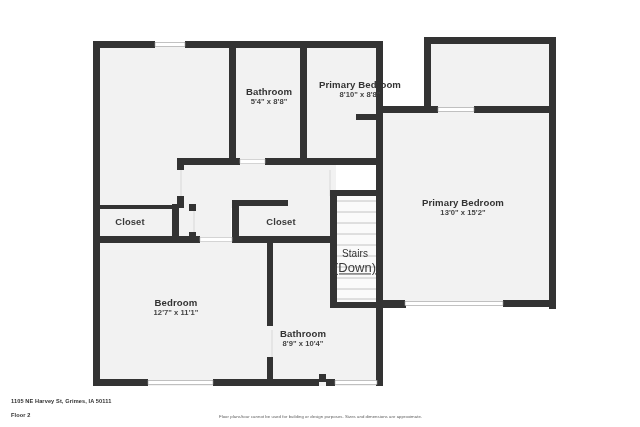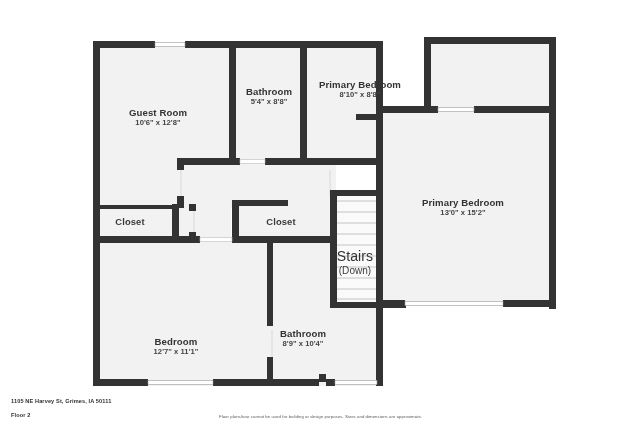--- a/index.html
+++ b/index.html
@@ -57,27 +57,28 @@
     letter-spacing: 0.05px;
     margin-top: 1px;
   }
   .label-single .room-name {
     font-weight: bold;
     font-size: 9.4px;
     color: #3a3a3a;
   }
   .label-stairs .room-name {
     font-weight: normal;
-    font-size: 14px;
+    font-size: 10px;
   }
   .label-stairs .room-dims {
     font-weight: normal;
-    font-size: 10px;
+    font-size: 13px;
     color: #3a3a3a;
     margin-top: 0px;
+    text-decoration: underline;
   }
 
   
   #footer {
     position: absolute;
     left: 0;
     top: 393px;
     width: 640px;
     height: 34px;
   }
@@ -260,24 +261,20 @@
       <rect x="405" y="301.5" width="98" height="4" fill="#ffffff" stroke="#999999" stroke-width="0.6"></rect>
       <rect x="148" y="380.5" width="65" height="4" fill="#ffffff" stroke="#999999" stroke-width="0.6"></rect>
       <rect x="335" y="380.5" width="42" height="4" fill="#ffffff" stroke="#999999" stroke-width="0.6"></rect>
       <rect x="438" y="107.5" width="36" height="4" fill="#ffffff" stroke="#999999" stroke-width="0.6"></rect>
       <rect x="240" y="159.5" width="25" height="4" fill="#ffffff" stroke="#bbbbbb" stroke-width="0.6"></rect>
       <rect x="200" y="237.5" width="32" height="4" fill="#ffffff" stroke="#bbbbbb" stroke-width="0.6"></rect>
     </g>
 
   </svg>
 
-  <div class="room-label" style="left:158px; top:118px;">
-    <span class="room-name">Guest Room</span>
-    <span class="room-dims">10'6" x 12'8"</span>
-  </div>
 
   <div class="room-label" style="left:269px; top:97px;">
     <span class="room-name">Bathroom</span>
     <span class="room-dims">5'4" x 8'8"</span>
   </div>
 
   <div class="room-label" style="left:360px; top:90px;">
     <span class="room-name">Primary Bedroom</span>
     <span class="room-dims">8'10" x 8'8"</span>
   </div>
@@ -289,21 +286,21 @@
   </div>
 
   <div class="room-label label-single" style="left:130px; top:222px;">
     <span class="room-name">Closet</span>
   </div>
 
   <div class="room-label label-single" style="left:281px; top:222px;">
     <span class="room-name">Closet</span>
   </div>
 
-  <div class="room-label" style="left:176px; top:308px;margin-top:39px;">
+  <div class="room-label" style="left:176px; top:308px;">
     <span class="room-name">Bedroom</span>
     <span class="room-dims">12'7" x 11'1"</span>
   </div>
 
   <div class="room-label" style="left:303px; top:339px;">
     <span class="room-name">Bathroom</span>
     <span class="room-dims">8'9" x 10'4"</span>
   </div>
 
   <div class="room-label label-stairs" style="left:355px; top:262px;">

